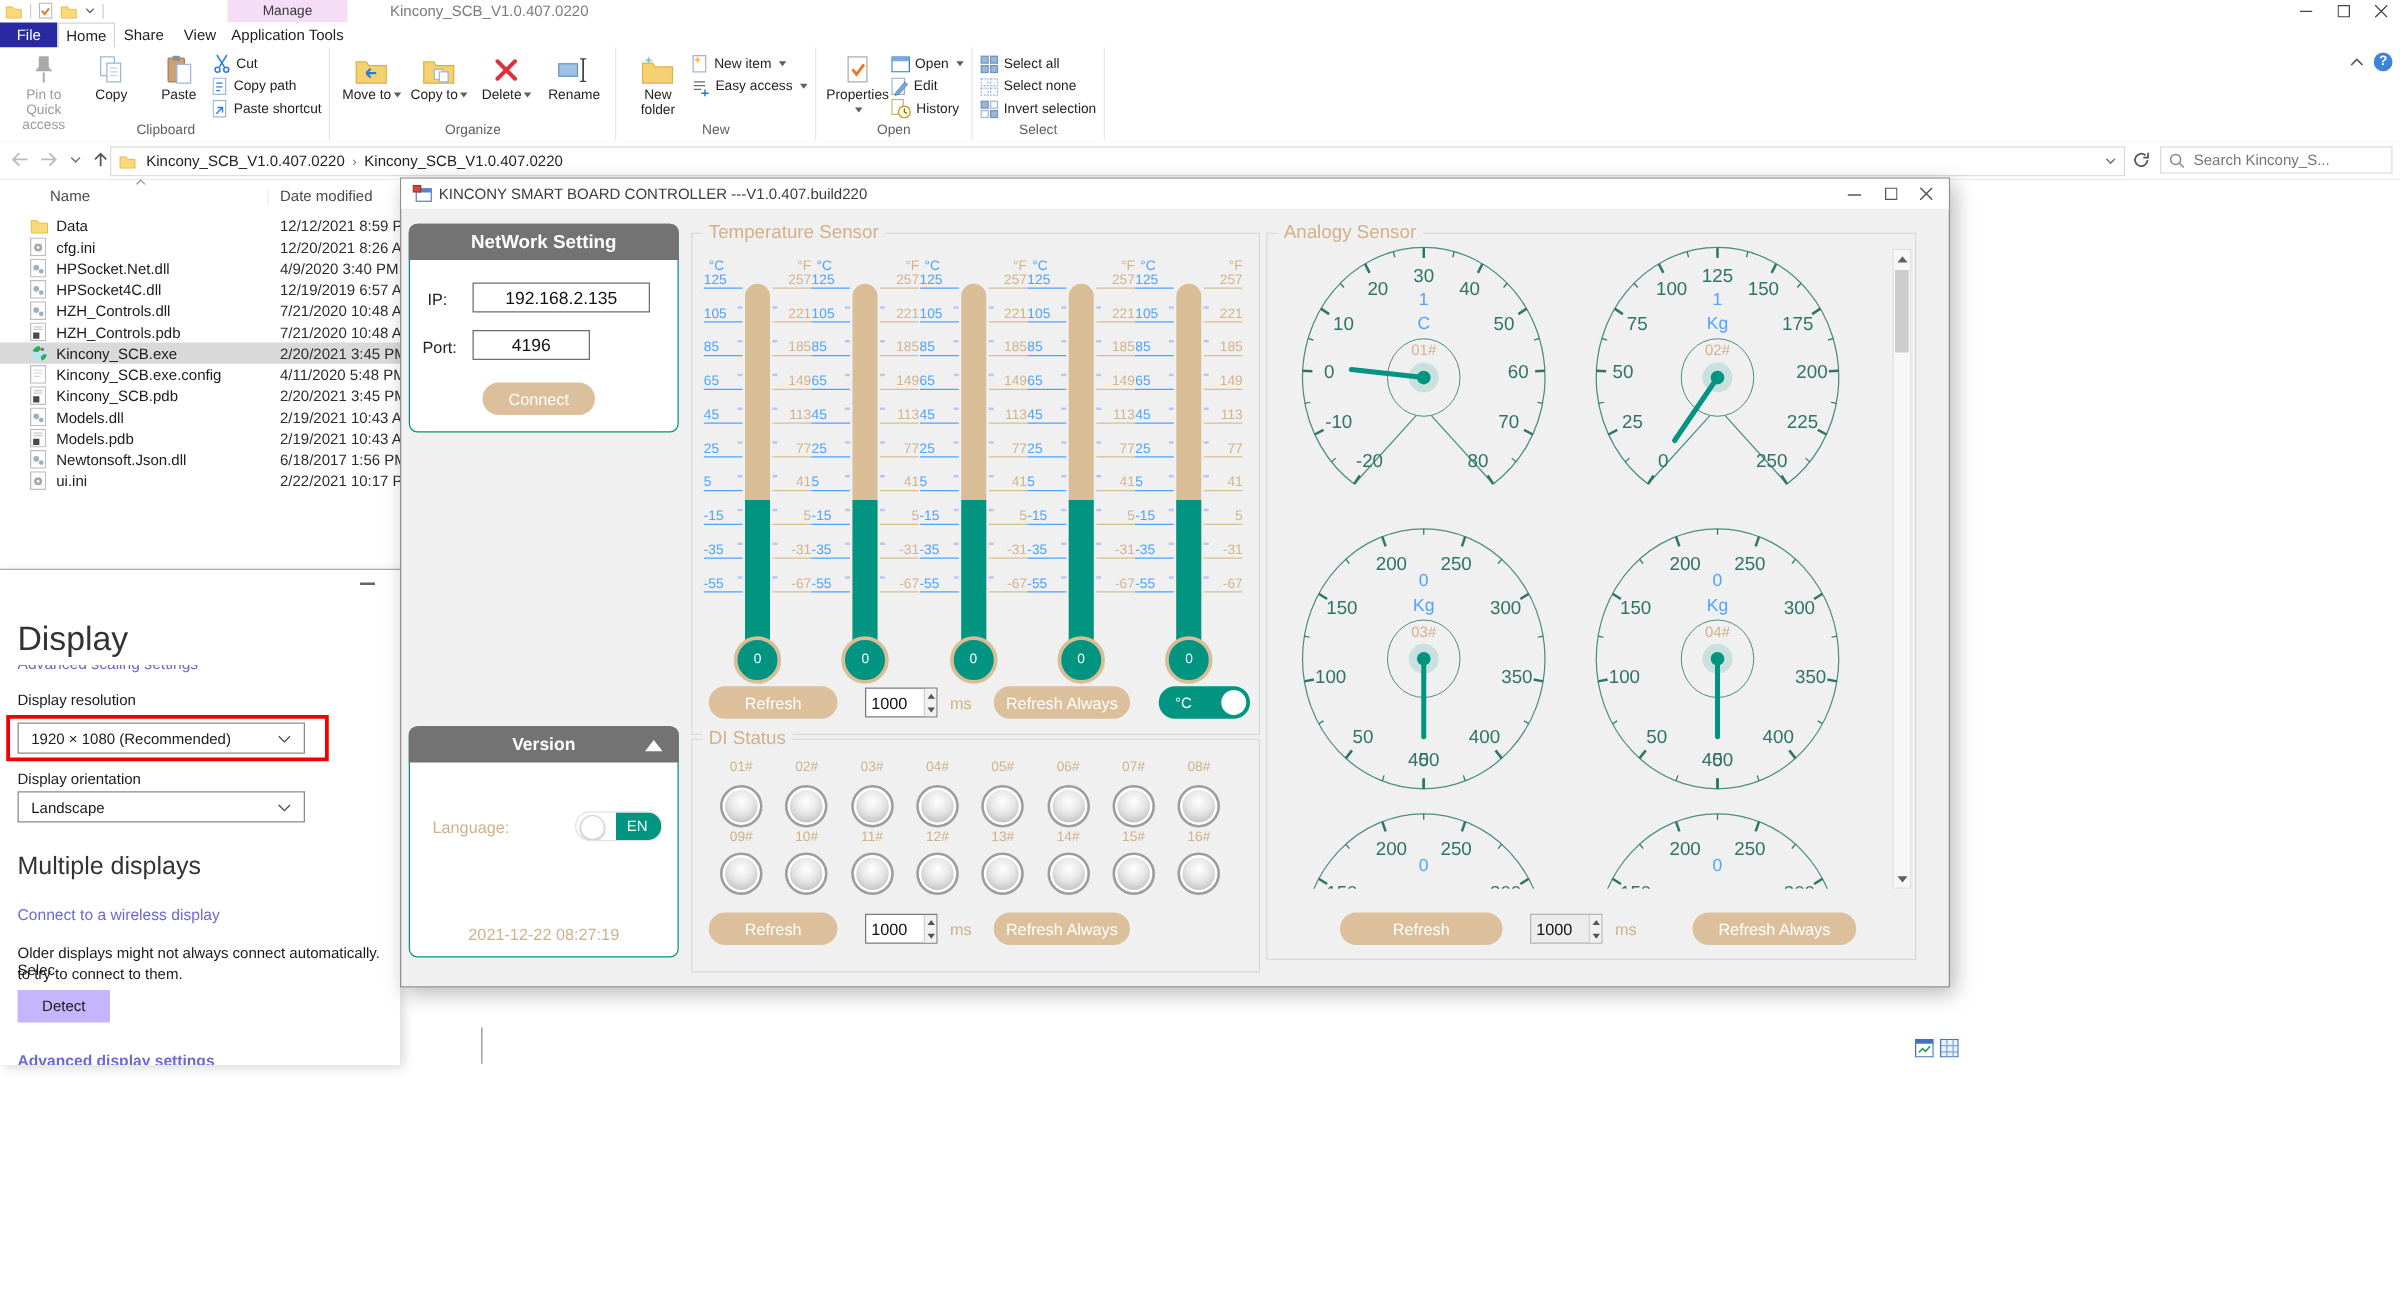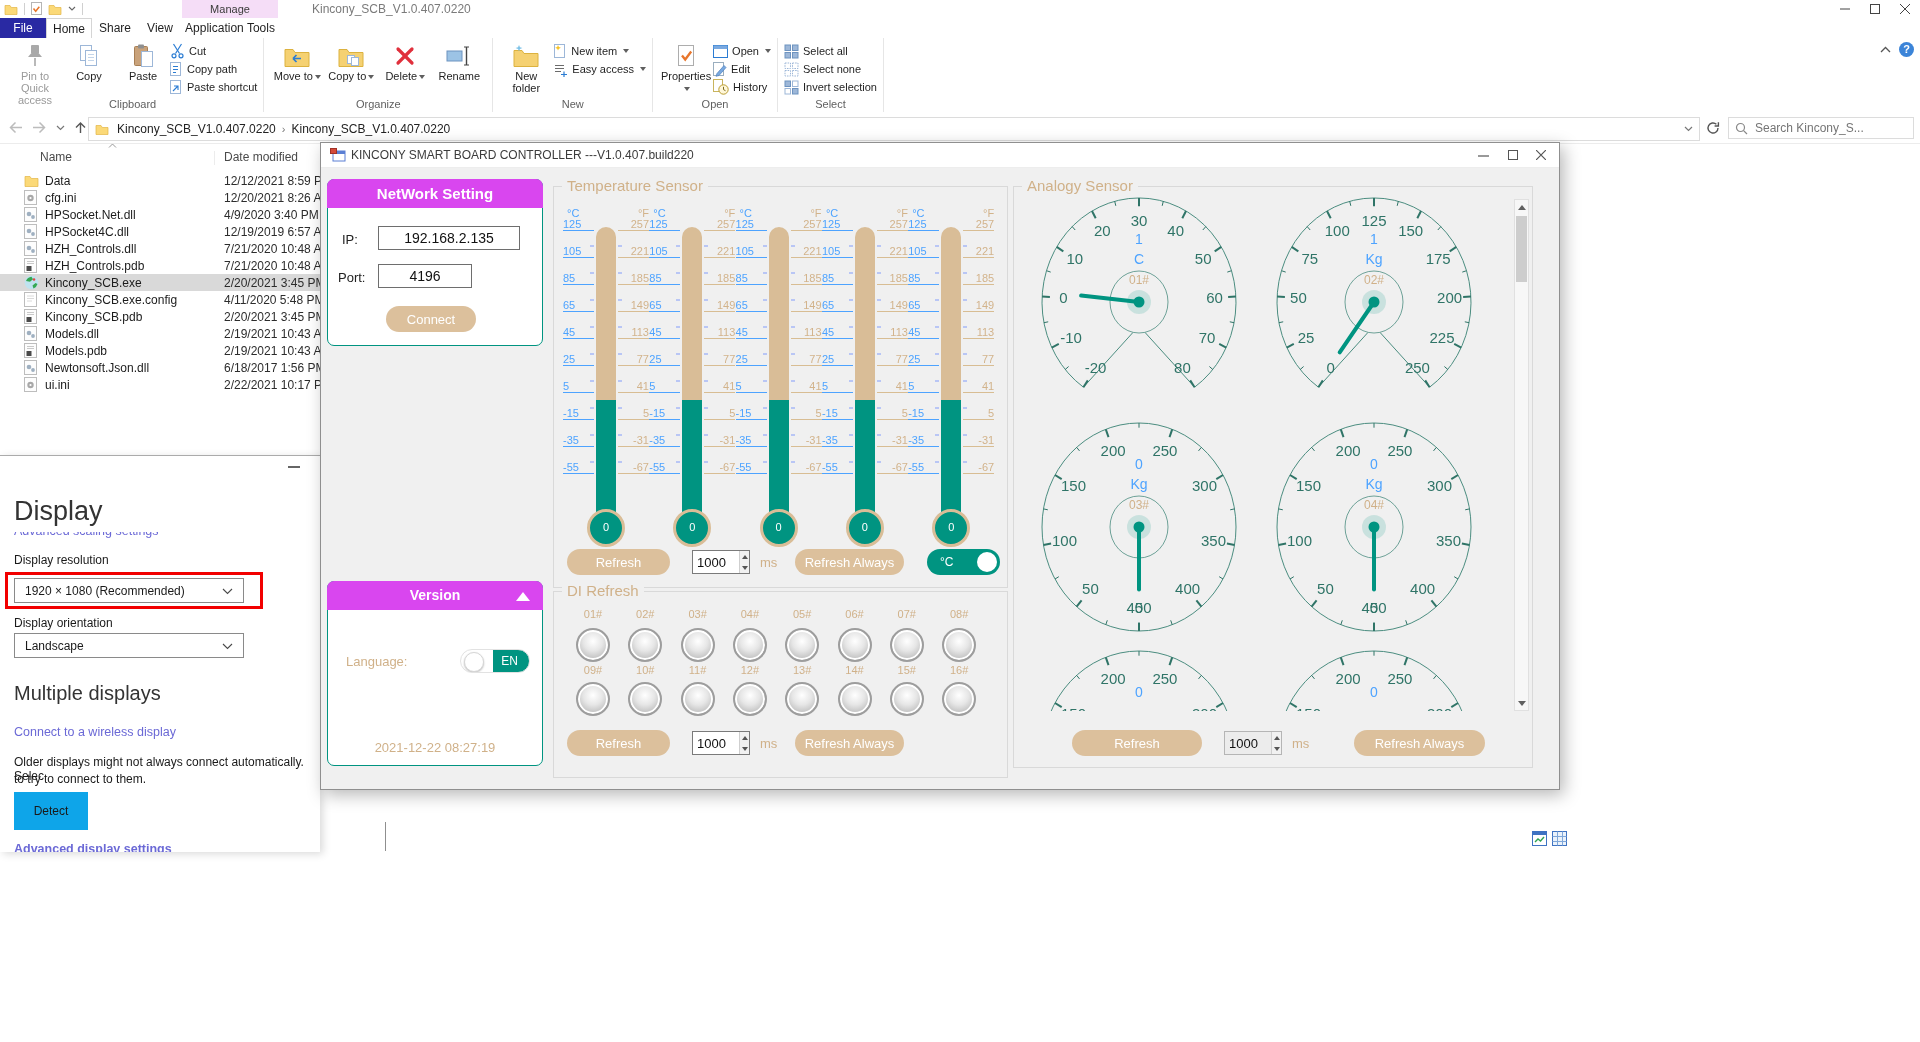--- a/index.html
+++ b/index.html
@@ -66,34 +66,34 @@
   #set-scaling-clip{position:absolute;left:14px;top:76px;height:9px;overflow:hidden;}
   #set-scaling-clip span{display:block;margin-top:-8px;color:#6b69d6;font-size:12.5px;}
   .set-label{position:absolute;left:14px;font-size:12px;color:#1a1a1a;}
   #res-redbox{position:absolute;left:5px;top:116px;width:258px;height:37px;border:3px solid #f20000;box-sizing:border-box;}
   .set-drop{position:absolute;left:14px;width:230px;height:25px;border:1px solid #8a8a8a;background:#fff;
             font-size:12px;display:flex;align-items:center;padding-left:10px;box-sizing:border-box;}
   .set-drop svg{position:absolute;right:10px;top:9px;}
   #set-multi{position:absolute;left:14px;top:226px;font-size:20px;font-weight:300;color:#333;}
   .set-link{position:absolute;left:14px;color:#6b69d6;font-size:12.5px;}
   .set-body{position:absolute;left:14px;font-size:12px;color:#1a1a1a;}
-  #detect-btn{position:absolute;left:14px;top:336px;width:74px;height:38px;background:#0ea5e9;font-size:12px;
+  #detect-btn{position:absolute;left:14px;top:336px;width:74px;height:26px;background:#c4b5fd;font-size:12px;
               display:flex;align-items:center;justify-content:center;color:#1a1a1a;}
 
   
   #kincony{position:absolute;left:320px;top:142px;width:1240px;height:648px;background:#f0f0f0;
            border:1px solid #8f8f8f;box-sizing:border-box;z-index:30;box-shadow:4px 5px 16px rgba(0,0,0,.28);}
   #k-titlebar{position:absolute;top:0;left:0;right:0;height:24px;background:#fff;border-bottom:1px solid #ededed;}
   #k-title{position:absolute;left:30px;top:5px;font-size:12px;color:#3c3c3c;}
   #k-icon{position:absolute;left:9px;top:5px;}
   .kctl{position:absolute;top:0;width:28px;height:24px;display:flex;align-items:center;justify-content:center;}
   #k-client{position:absolute;top:24px;left:0;right:0;bottom:0;}
 
   .panel{position:absolute;left:6px;width:216px;background:#fff;border:1px solid #009481;border-radius:7px;box-sizing:border-box;}
-  .panel-head{position:absolute;top:-1px;left:-1px;right:-1px;height:29px;background:#d946ef;border-radius:7px 7px 0 0;
+  .panel-head{position:absolute;top:-1px;left:-1px;right:-1px;height:29px;background:#737373;border-radius:7px 7px 0 0;
               color:#fff;font-size:15px;font-weight:bold;text-align:center;line-height:29px;}
   .panel-head-sm{font-size:14px;}
   .collapse{position:absolute;right:12px;top:10px;width:0;height:0;border-left:7px solid transparent;
             border-right:7px solid transparent;border-bottom:9px solid #fff;}
   .k-label{position:absolute;font-size:13px;color:#222;}
   .k-field{position:absolute;border:1px solid #6e6e6e;background:#fff;font-size:14px;text-align:center;color:#111;}
   .pill{position:absolute;border-radius:13px;background:#dcc09c;color:#fff;font-size:13px;display:flex;
         align-items:center;justify-content:center;}
   .pill-dis{color:#c9a267;}
   .tan-text{color:#d0b189;}
@@ -1009,21 +1009,21 @@
         </div>
         <div class="ms" style="left:206px;top:368px;">ms</div>
         <div class="pill rrow-btn" style="left:241px;top:362px;width:109px;">Refresh Always</div>
         <div class="toggle" style="left:373px;top:362px;">
           <div class="tg-text">°C</div>
           <div class="tg-knob"></div>
         </div>
       </div>
 
       <div class="fieldset" style="left:232px;top:424px;width:453px;height:185px;">
-        <div class="legend">DI Refresh</div>
+        <div class="legend">DI Status</div>
         <div id="di-leds">
             <div class="led-label" style="left:13px;top:16px;">01#</div>
             <div class="led" style="left:22px;top:36px;"></div>
             <div class="led-label" style="left:65.3px;top:16px;">02#</div>
             <div class="led" style="left:74.3px;top:36px;"></div>
             <div class="led-label" style="left:117.6px;top:16px;">03#</div>
             <div class="led" style="left:126.6px;top:36px;"></div>
             <div class="led-label" style="left:169.89999999999998px;top:16px;">04#</div>
             <div class="led" style="left:178.89999999999998px;top:36px;"></div>
             <div class="led-label" style="left:222.2px;top:16px;">05#</div>

